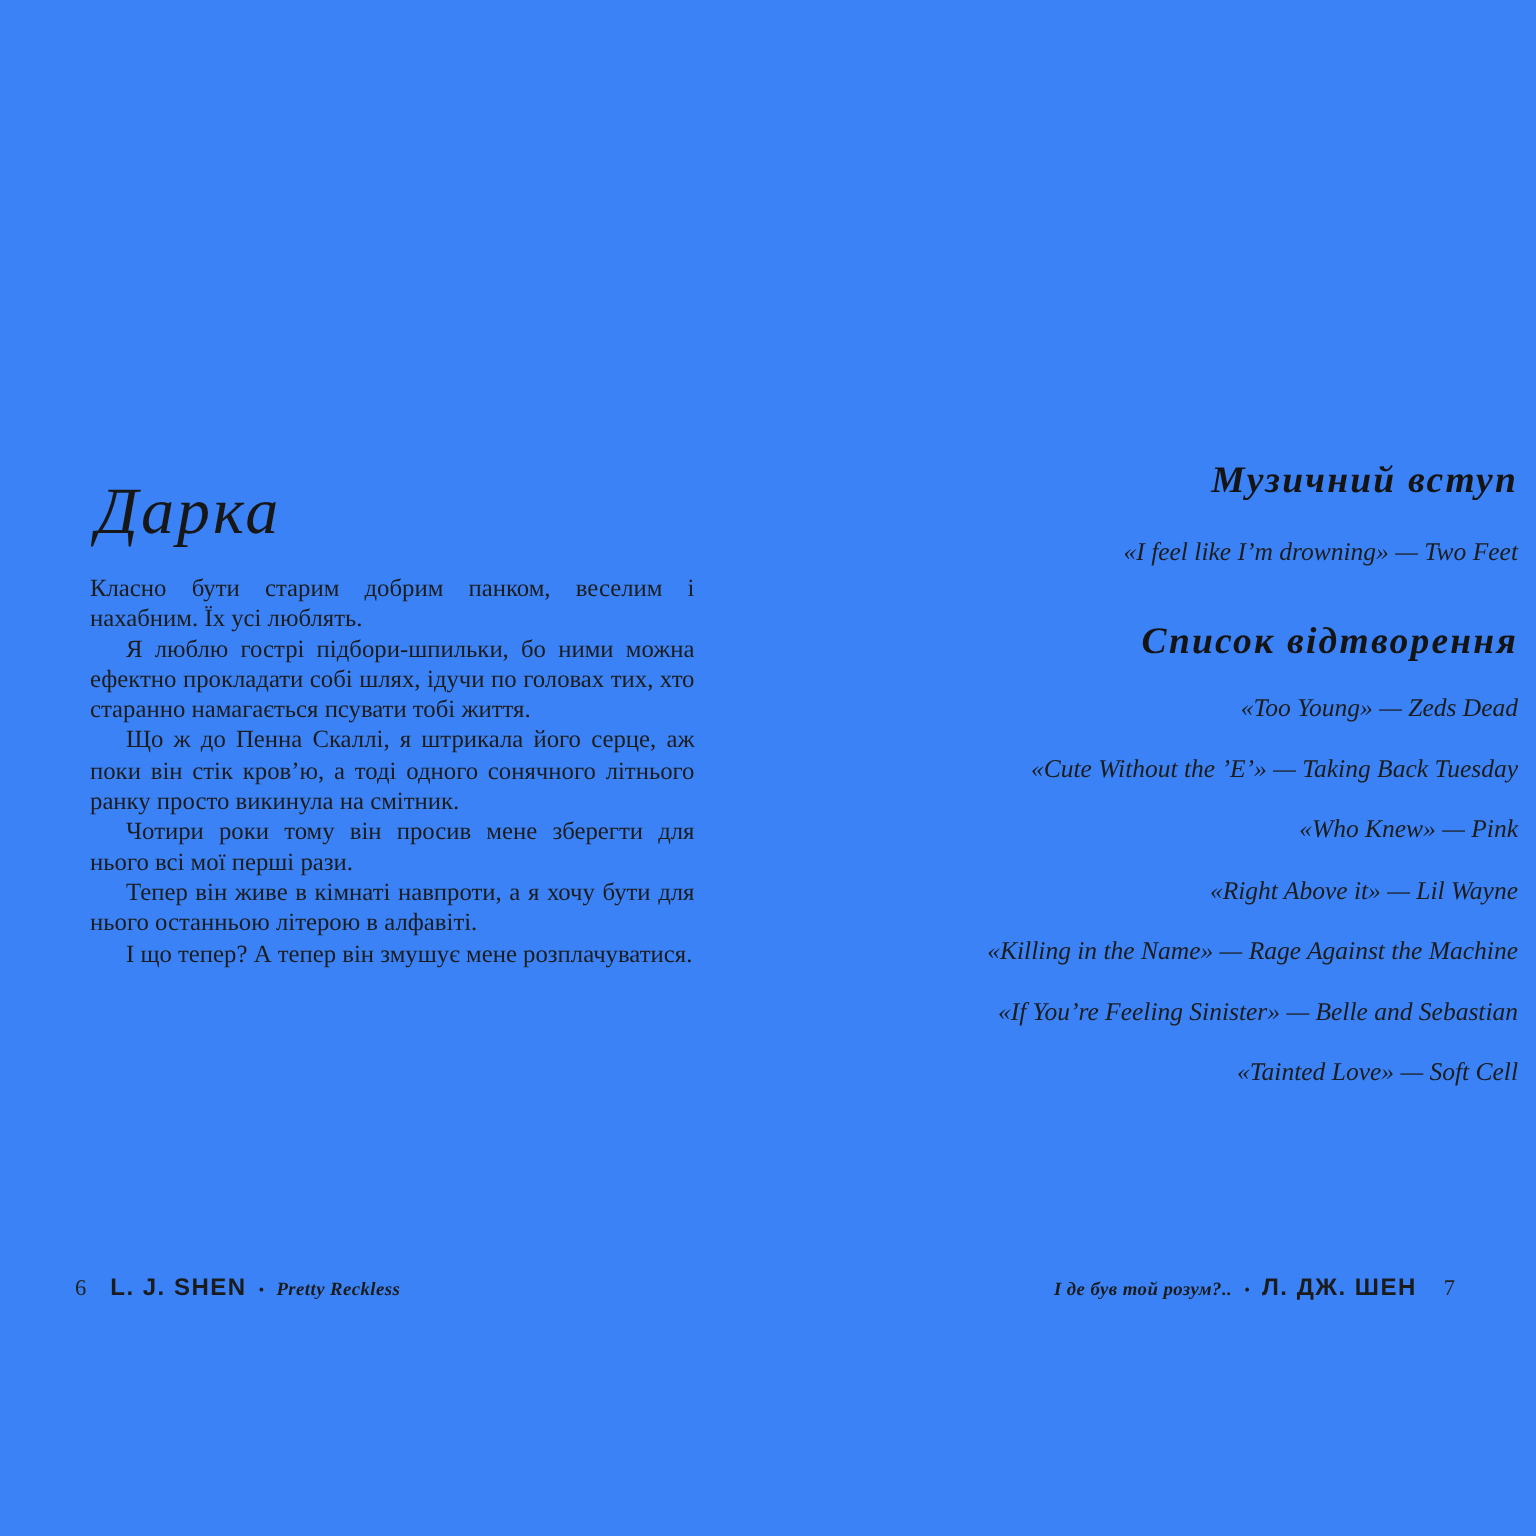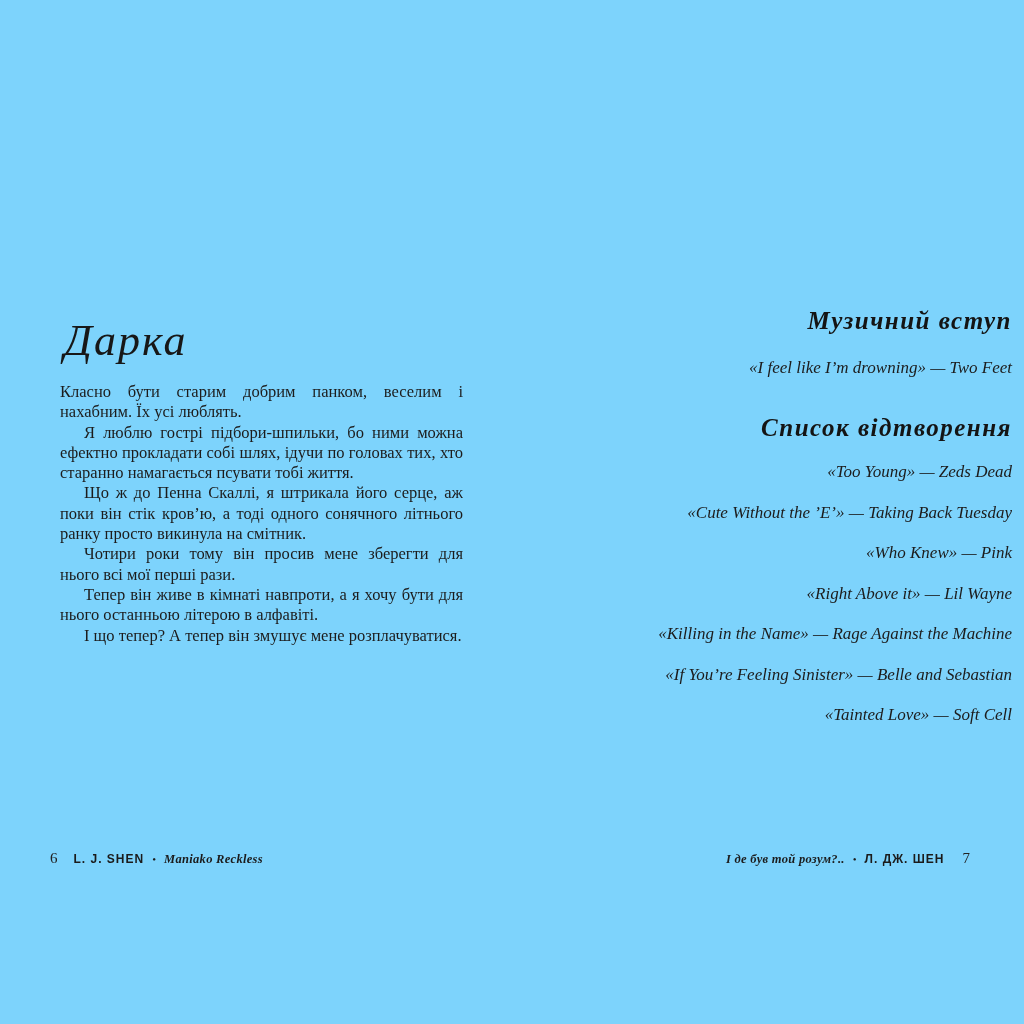--- a/index.html
+++ b/index.html
@@ -9,21 +9,21 @@
   }
   body {
     width: 1024px;
     height: 1024px;
     position: relative;
     font-family: "Liberation Serif", serif;
     color: #1a1a1a;
     overflow: hidden;
   }
 
-  .spread { position: absolute; inset: 0; background: #7dd3fc; }
+  .spread { position: absolute; inset: 0; background: #3b82f6; }
 
   
   .page-left {
     position: absolute;
     left: 60px;
     top: 316px;
     width: 403px;
   }
   .chapter-title {
     margin: 0 0 10px 4px;
@@ -93,21 +93,21 @@
   .pagenum {
     font-family: "Liberation Serif", serif;
     font-size: 15px;
     color: #222222;
   }
   .footer-left .pagenum { margin-right: 8px; }
   .footer-right .pagenum { margin-left: 10px; }
   .author-mark {
     font-family: "Liberation Sans", sans-serif;
     font-weight: 700;
-    font-size: 12px;
+    font-size: 16px;
     letter-spacing: 1px;
     color: #1b1b1b;
     text-align: center;
   }
   .title-script {
     font-family: "Liberation Serif", serif;
     font-style: italic;
     font-weight: 600;
     font-size: 12.5px;
     letter-spacing: 0.3px;
@@ -144,21 +144,21 @@
         <div>«Killing in the Name» — Rage Against the Machine</div>
         <div>«If You’re Feeling Sinister» — Belle and Sebastian</div>
         <div>«Tainted Love» — Soft Cell</div>
       </div>
   </section>
 
   <footer class="footer footer-left">
     <span class="pagenum">6</span>
     <span class="author-mark">L. J. SHEN</span>
     <span class="dot">•</span>
-    <span class="title-script">Maniako Reckless</span>
+    <span class="title-script">Pretty Reckless</span>
   </footer>
 
   <footer class="footer footer-right">
     <span class="title-script">І де був той розум?..</span>
     <span class="dot">•</span>
     <span class="author-mark">Л. ДЖ. ШЕН</span>
     <span class="pagenum">7</span>
   </footer>
 
 </div>

